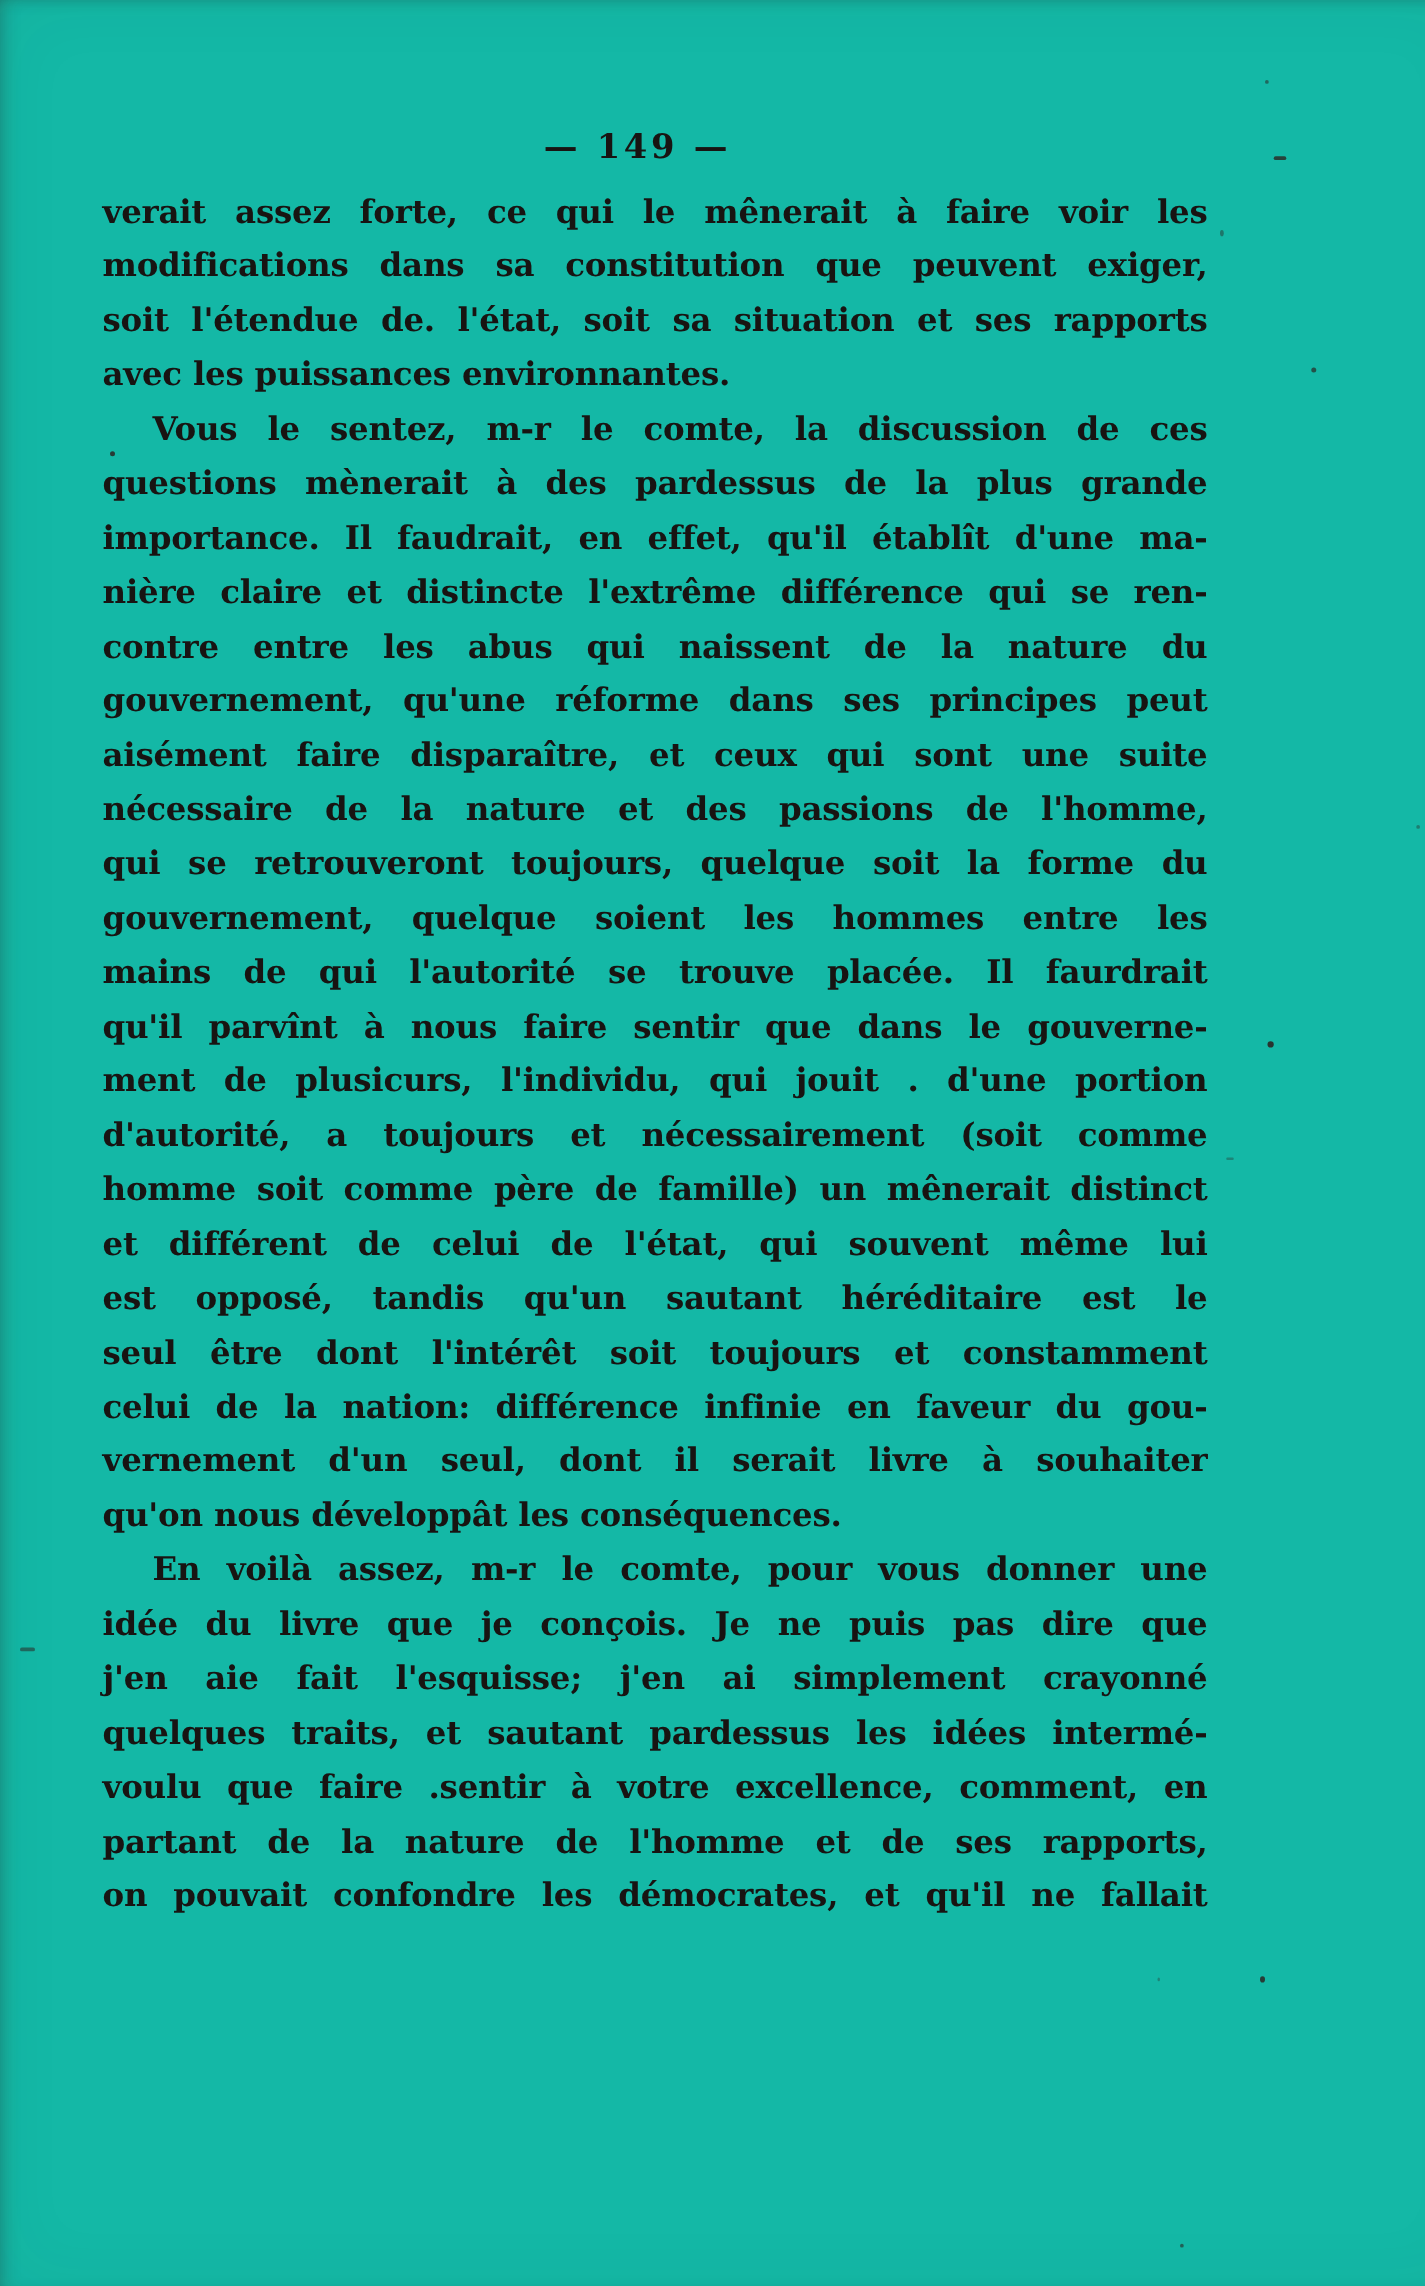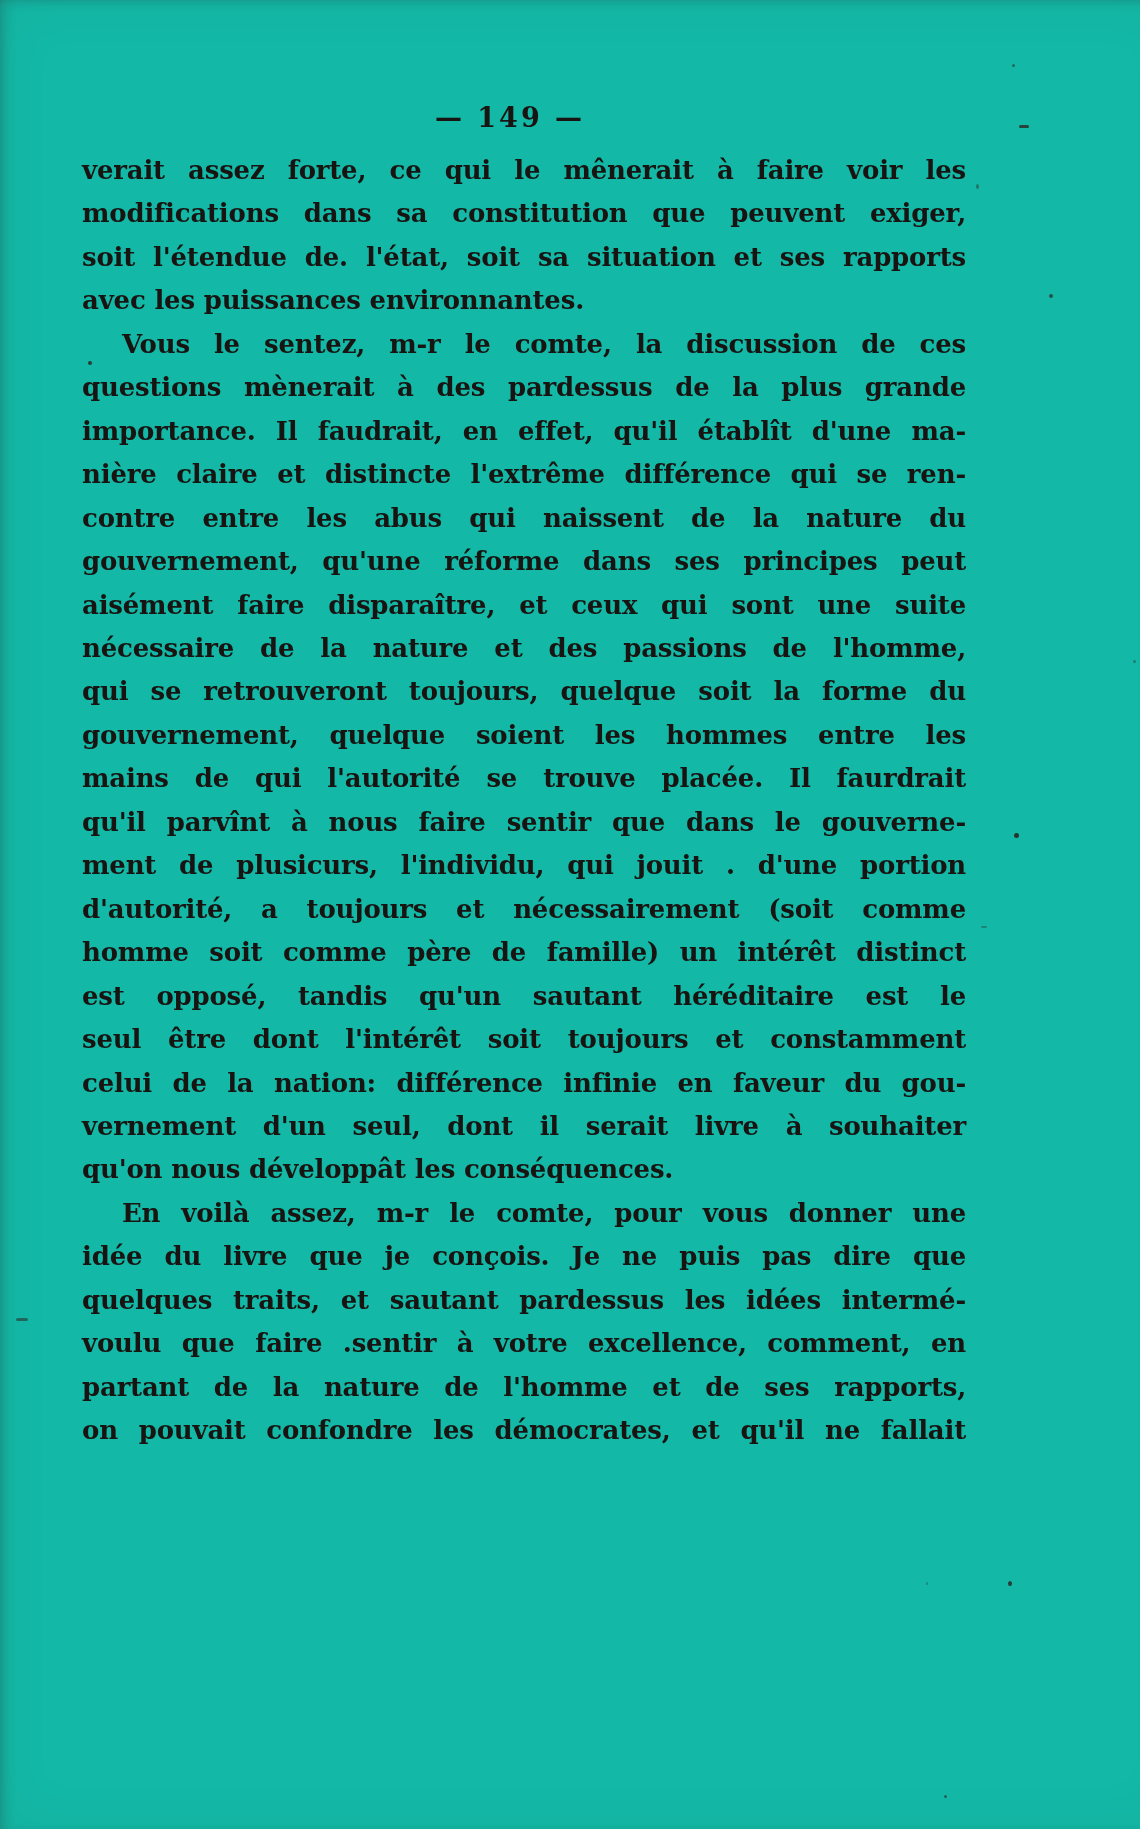--- a/index.html
+++ b/index.html
@@ -76,28 +76,30 @@
     <div class="line">contre entre les abus qui naissent de la nature du</div>
     <div class="line">gouvernement, qu'une réforme dans ses principes peut</div>
     <div class="line">aisément faire disparaître, et ceux qui sont une suite</div>
     <div class="line">nécessaire de la nature et des passions de l'homme,</div>
     <div class="line">qui se retrouveront toujours, quelque soit la forme du</div>
     <div class="line">gouvernement, quelque soient les hommes entre les</div>
     <div class="line">mains de qui l'autorité se trouve placée. Il faurdrait</div>
     <div class="line">qu'il parvînt à nous faire sentir que dans le gouverne-</div>
     <div class="line">ment de plusicurs, l'individu, qui jouit . d'une portion</div>
     <div class="line">d'autorité, a toujours et nécessairement (soit comme</div>
-    <div class="line">homme soit comme père de famille) un intérêt distinct</div>
+    <div class="line">homme soit comme père de famille) un mênerait distinct</div>
+    <div class="line">et différent de celui de l'état, qui souvent même lui</div>
     <div class="line">est opposé, tandis qu'un sautant héréditaire est le</div>
     <div class="line">seul être dont l'intérêt soit toujours et constamment</div>
     <div class="line">celui de la nation: différence infinie en faveur du gou-</div>
     <div class="line">vernement d'un seul, dont il serait livre à souhaiter</div>
     <div class="line para-end">qu'on nous développât les conséquences.</div>
     <div class="line indent">En voilà assez, m-r le comte, pour vous donner une</div>
     <div class="line">idée du livre que je conçois. Je ne puis pas dire que</div>
+    <div class="line">j'en aie fait l'esquisse; j'en ai simplement crayonné</div>
     <div class="line">quelques traits, et sautant pardessus les idées intermé-</div>
     <div class="line">voulu que faire .sentir à votre excellence, comment, en</div>
     <div class="line">partant de la nature de l'homme et de ses rapports,</div>
     <div class="line">on pouvait confondre les démocrates, et qu'il ne fallait</div>
   </div>
 
   <div class="speck" style="left:1012px; top:64px;  width:3px;  height:3px; opacity:.55;"></div>
   <div class="speck dash" style="left:1019px; top:125px; width:10px; height:3px; opacity:.8;"></div>
   <div class="speck" style="left:976px;  top:184px; width:3px;  height:5px; opacity:.45;"></div>
   <div class="speck" style="left:1049px; top:294px; width:4px;  height:4px; opacity:.7;"></div>

